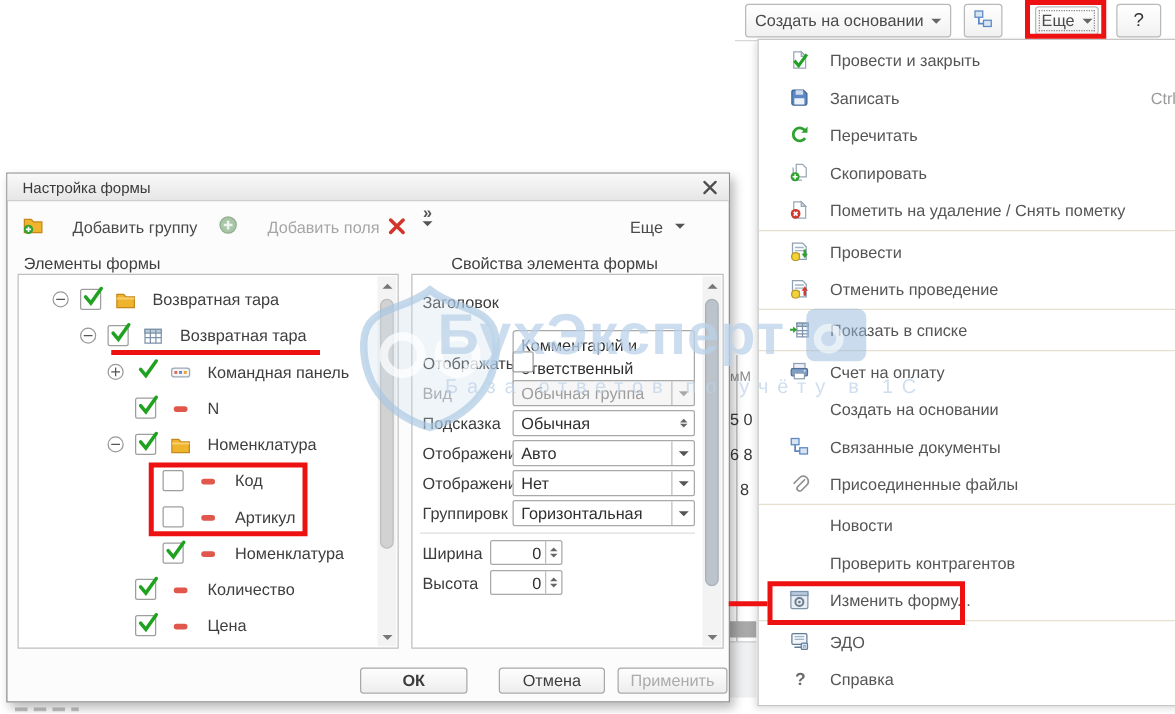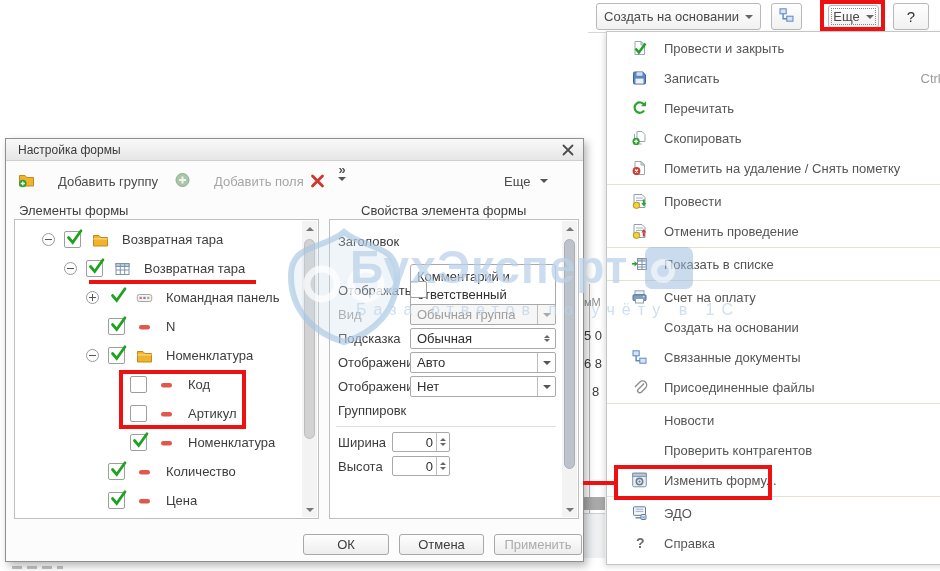--- a/index.html
+++ b/index.html
@@ -96,21 +96,21 @@
     background:#fff; color:#2f2f2f; display:flex; align-items:center; justify-content:flex-end; padding-right:16px; }
   .pnum .spin { position:absolute; right:0; top:0; bottom:0; width:13px; border-left:1px solid #bdbdbd;
     display:flex; flex-direction:column; align-items:center; justify-content:space-between; padding:2px 0; }
   .spin i.u { width:0;height:0;border:3px solid transparent;border-bottom-color:#666; }
   .spin i.d { width:0;height:0;border:3px solid transparent;border-top-color:#666; }
   .psep { position:absolute; left:6px; width:220px; height:1px; background:#dedede; }
   .pcheck { position:absolute; left:80px; width:17px; height:17px; border:1px solid #9e9e9e; border-radius:2px; background:#fff; }
 
   .dlg-btn { position:absolute; height:21px; background:linear-gradient(#fefefe,#ededed);
     border:1px solid #a8a8a8; border-radius:3px; display:flex; align-items:center; justify-content:center; color:#3c3c3c; }
-  #btn-ok { left:297px; top:395px; width:86px; }
+  #btn-ok { left:282px; top:395px; width:86px;font-weight:bold; }
   #btn-cancel { left:393px; top:395px; width:85px; }
   #btn-apply { left:488px; top:395px; width:88px; color:#ababab; }
 
   
   .wm { position:absolute; pointer-events:none; z-index:50; }
   .wm-title { left:350px; top:240px; font-size:46px; font-weight:bold; color:rgba(186,209,232,.75); letter-spacing:1px; }
   .wm-sub { left:356px; top:301px; font-size:16px; color:rgba(186,209,232,.7); letter-spacing:7px; }
   .wm-square { left:645px; top:247px; width:48px; height:42px; border-radius:7px; background:rgba(148,183,219,.5); }
   .wm-square i { position:absolute; left:6px; top:12px; width:24px; height:24px; border:6px solid rgba(255,255,255,.55); border-radius:50%; }
   .wm-shield { left:284px; top:228px; }
@@ -618,20 +618,26 @@
 
       <div class="plabel" style="top:159px;">Отображени</div>
       <div class="pinput" style="top:156px;">
         <span>Нет</span>
         <span class="combo-arr">
             <i></i>
           </span>
       </div>
 
       <div class="plabel" style="top:183px;">Группировк</div>
+      <div class="pinput" style="top:180px;">
+        <span>Горизонтальная</span>
+        <span class="combo-arr">
+            <i></i>
+          </span>
+      </div>
 
       <div class="psep" style="top:206px;"></div>
 
       <div class="plabel" style="top:215px;">Ширина</div>
       <div class="pnum" style="top:212px;">
         <span>0</span>
         <span class="spin">
             <i class="u"></i>
             <i class="d"></i>
           </span>

